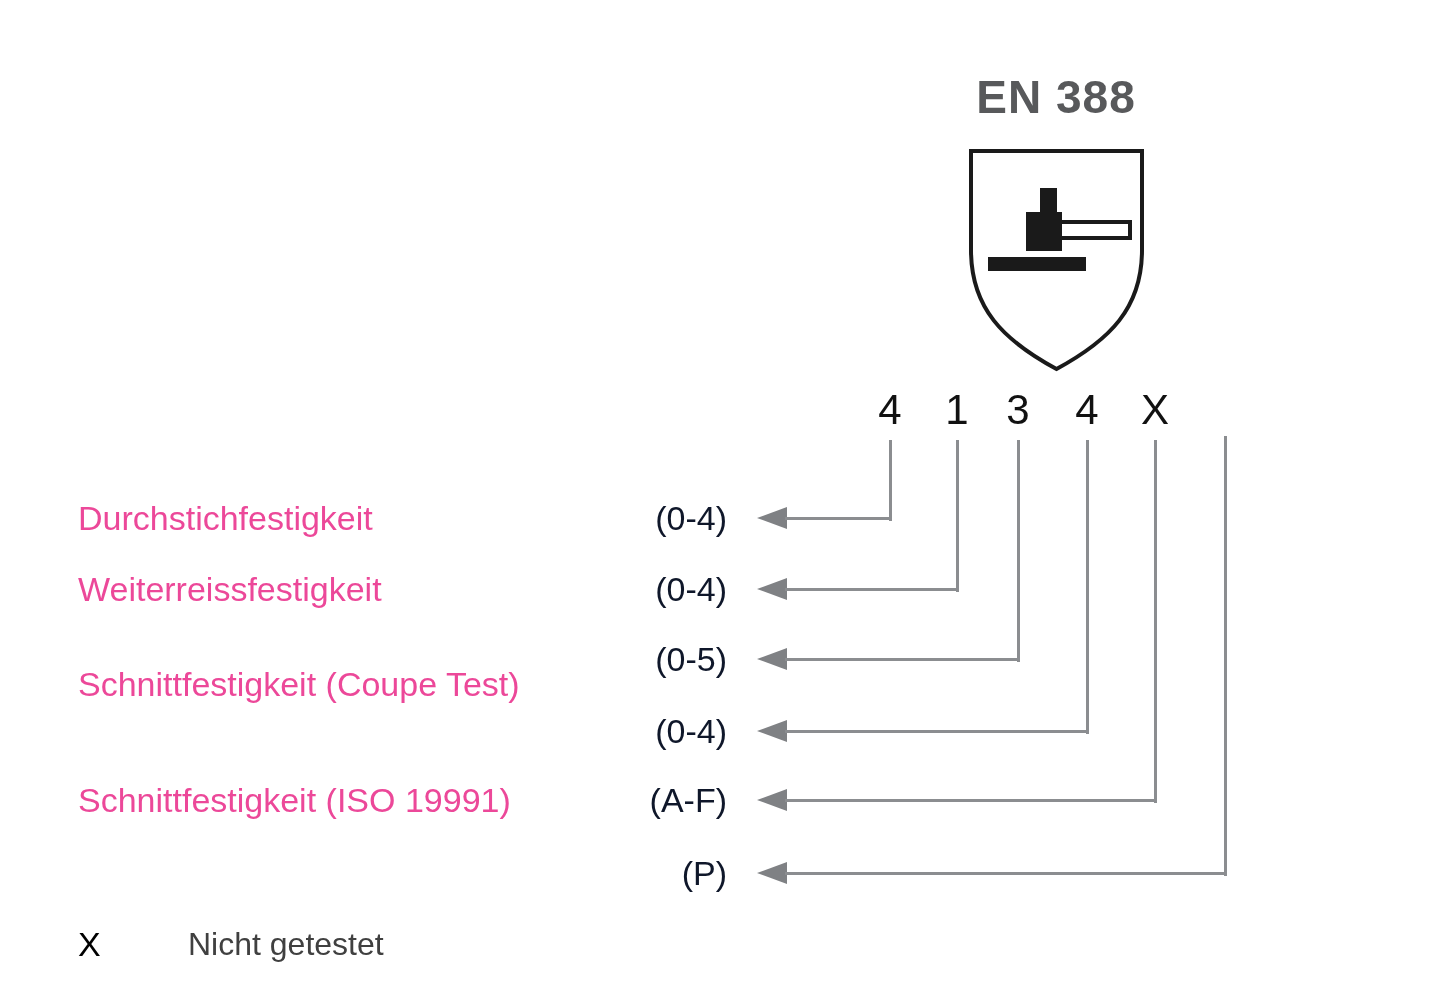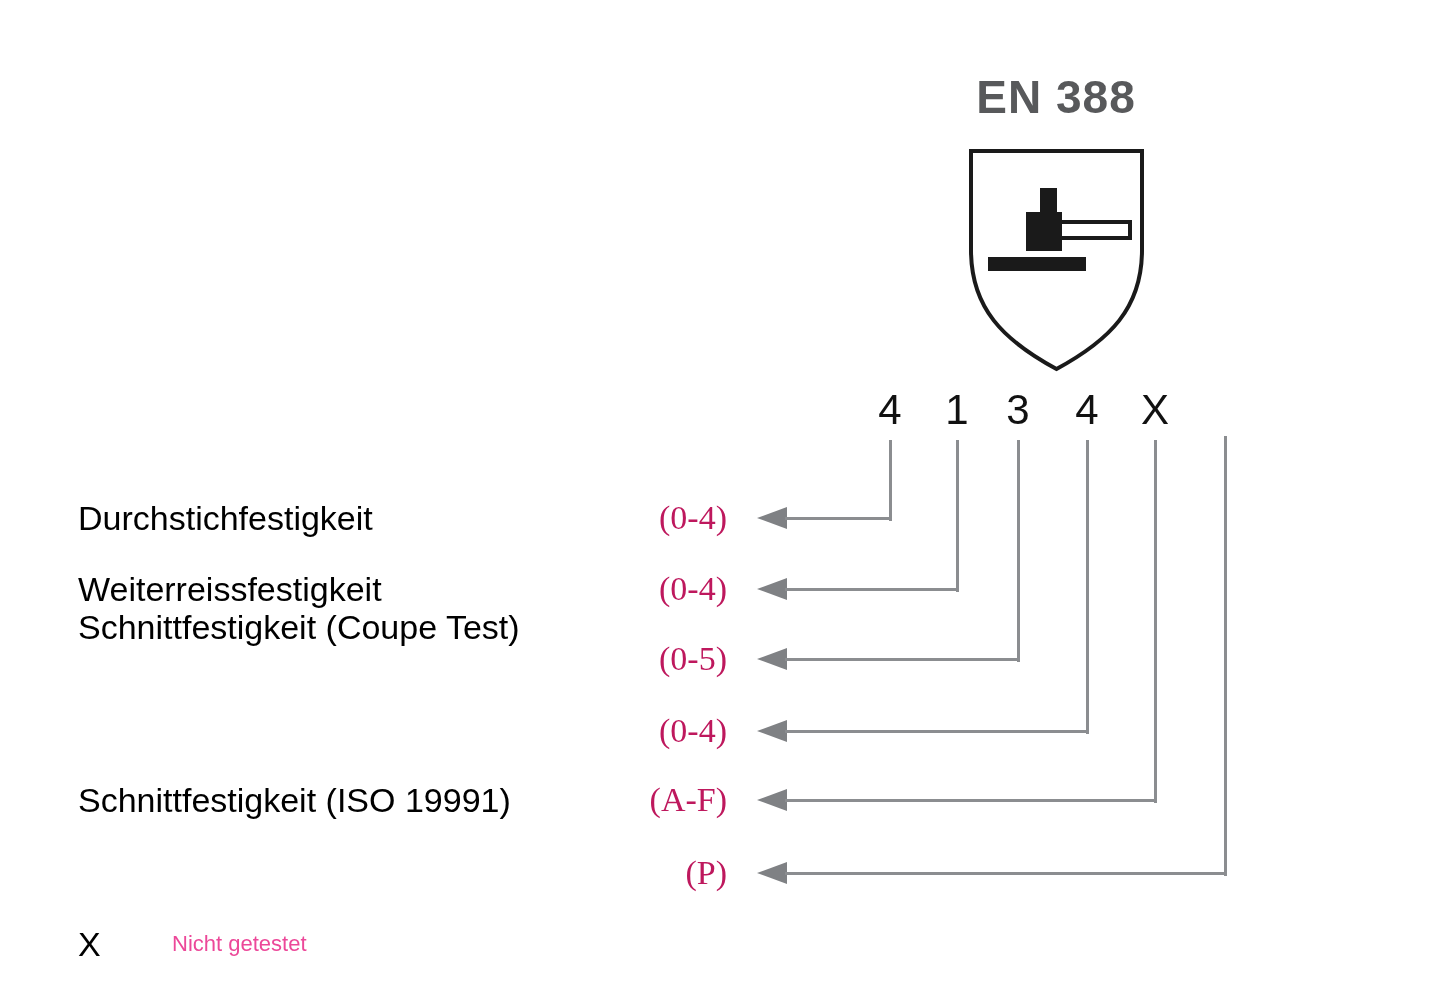--- a/index.html
+++ b/index.html
@@ -55,47 +55,46 @@
     height: 0;
     border-top: 11px solid transparent;
     border-bottom: 11px solid transparent;
     border-right: 30px solid #7f8184;
   }
   .row-label {
     position: absolute;
     left: 78px;
     font-size: 34px;
     line-height: 40px;
-    color: #000000;
+    color: #ec4899;
     white-space: nowrap;
   }
   .row-range {
     position: absolute;
     left: 540px;
     width: 187px;
     text-align: right;
     font-size: 34px;
     line-height: 40px;
-    color: #be185d;
+    color: #0f172a;
     white-space: nowrap;
-    font-family: Liberation Serif, serif;
   }
   .footnote-symbol {
     position: absolute;
     left: 78px;
     font-size: 34px;
     line-height: 40px;
     color: #000000;
   }
   .footnote-text {
     position: absolute;
-    left: 172px;
-    font-size: 22px;
+    left: 188px;
+    font-size: 32px;
     line-height: 40px;
-    color: #ec4899;
+    color: #404040;
   }
 </style>
 </head>
 <body>
 
 <div class="stage">
 
   <div class="standard-title">EN 388</div>
 
   <svg class="shield-svg" width="177" height="226" viewBox="0 0 177 226">
@@ -124,21 +123,21 @@
   <div class="row-label" style="top:498px">Durchstichfestigkeit</div>
   <div class="row-range" style="top:498px">(0-4)</div>
   <div class="arrow-left" style="left:757px; top:507px"></div>
   <div class="h-line" style="left:785px; top:516.5px; width:106px"></div>
 
   <div class="row-label" style="top:569px">Weiterreissfestigkeit</div>
   <div class="row-range" style="top:569px">(0-4)</div>
   <div class="arrow-left" style="left:757px; top:578px"></div>
   <div class="h-line" style="left:785px; top:587.5px; width:173px"></div>
 
-  <div class="row-label" style="top:607px">Schnittfestigkeit (Coupe Test)</div>
+  <div class="row-label" style="top:664px">Schnittfestigkeit (Coupe Test)</div>
   <div class="row-range" style="top:639px">(0-5)</div>
   <div class="arrow-left" style="left:757px; top:648px"></div>
   <div class="h-line" style="left:785px; top:657.5px; width:234px"></div>
 
   <div class="row-range" style="top:711px">(0-4)</div>
   <div class="arrow-left" style="left:757px; top:720px"></div>
   <div class="h-line" style="left:785px; top:729.5px; width:303px"></div>
 
   <div class="row-label" style="top:780px">Schnittfestigkeit (ISO 19991)</div>
   <div class="row-range" style="top:780px">(A-F)</div>

